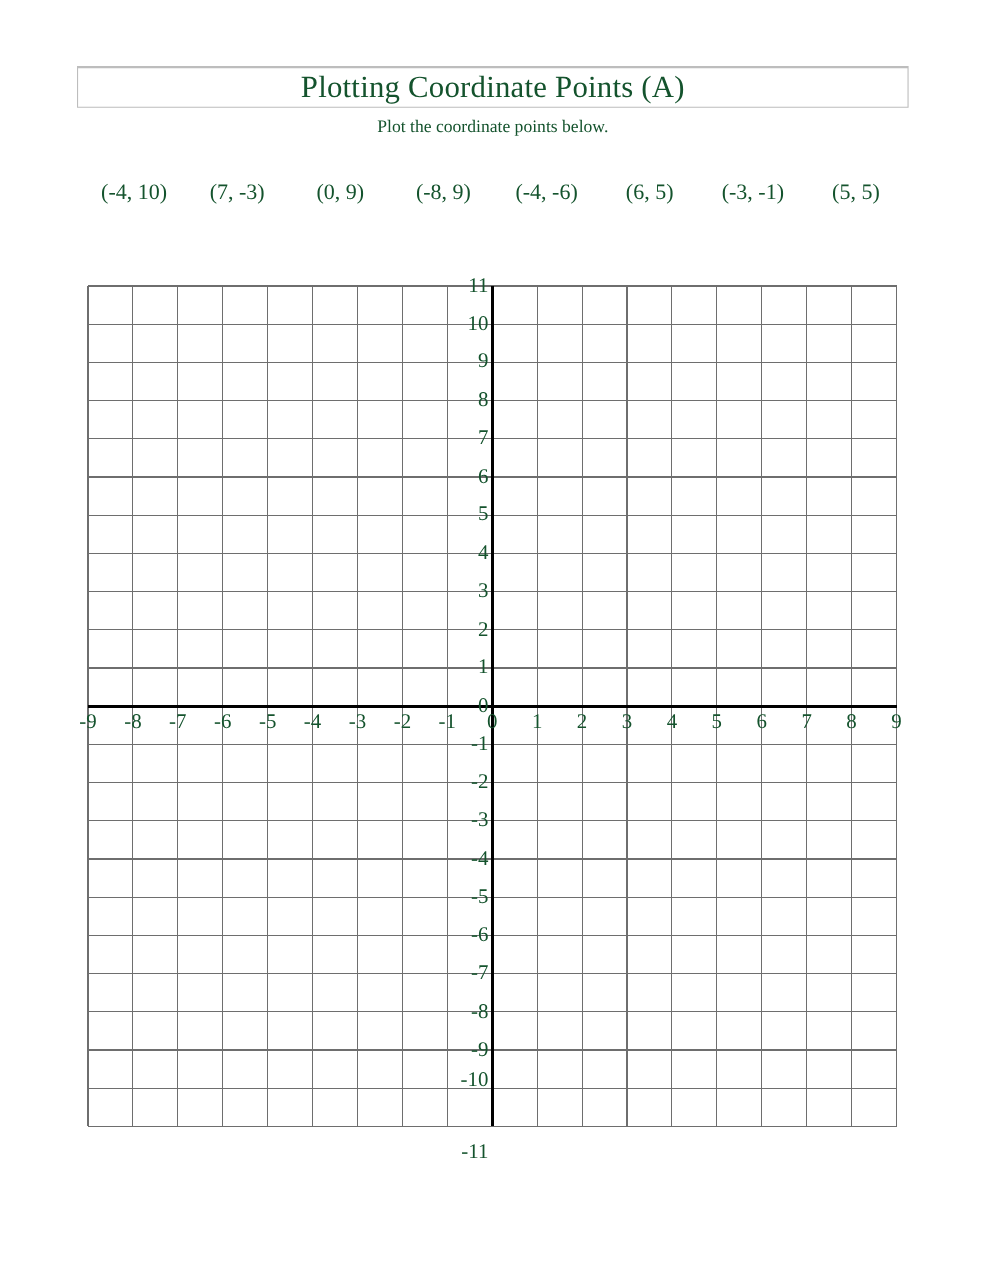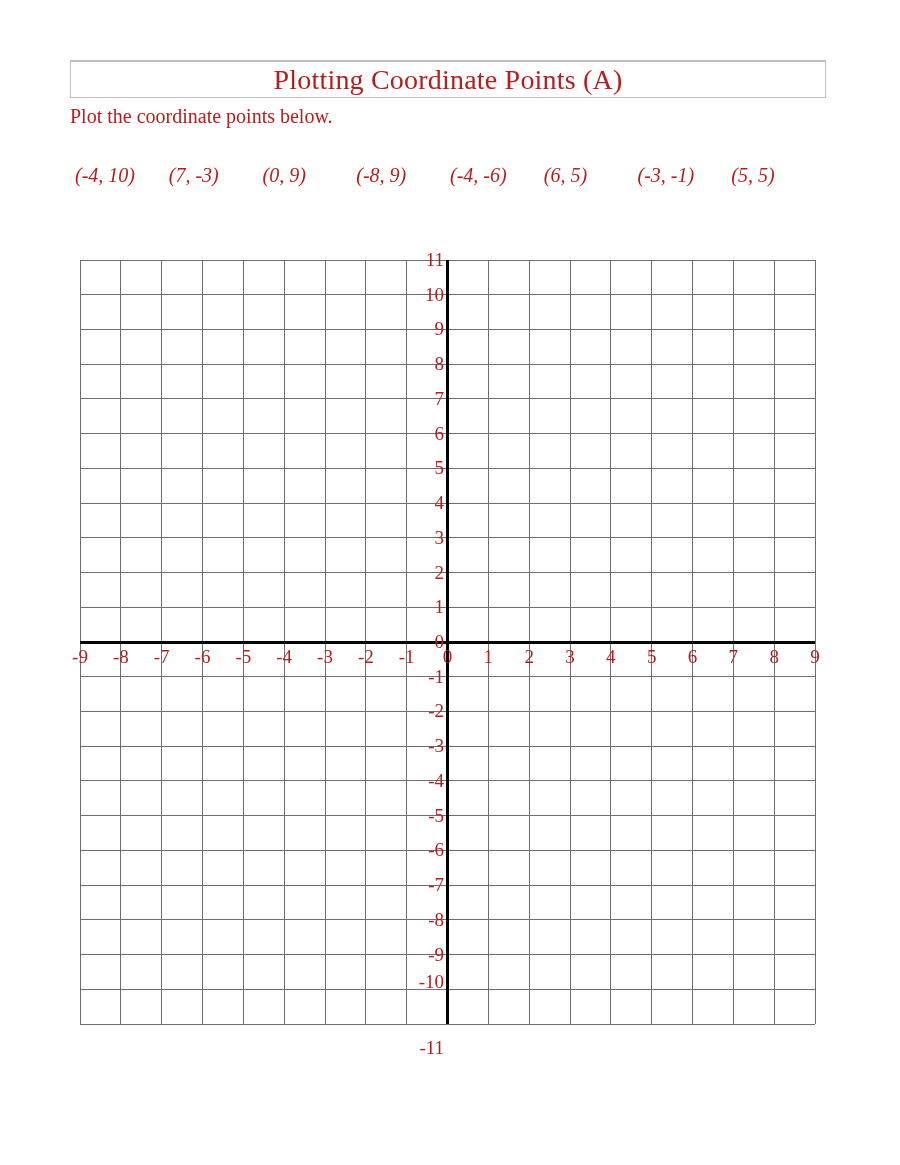--- a/index.html
+++ b/index.html
@@ -1,41 +1,41 @@
 <!DOCTYPE html>
 <html><head>
 <meta charset="utf-8">
 <style>
   html,body{margin:0;padding:0;background:#ffffff;}
   .page{
     position:relative;
     width:900px;height:1165px;
     background:#ffffff;
-    color:#b91c1c;
+    color:#14532d;
     font-family:"Liberation Serif","DejaVu Serif",serif;
     overflow:hidden;
   }
   .title-box{
     position:absolute;left:70px;top:60px;width:756px;height:38px;
     box-sizing:border-box;
     border:1px solid #bdbdbd;border-top-width:2px;
     display:flex;align-items:center;justify-content:center;
     background:#ffffff;
   }
   .title{font-size:28px;letter-spacing:0.2px;}
   .subtitle{
     position:absolute;left:70px;top:103px;width:756px;
-    font-size:20px;line-height:26px;
+    text-align:center;font-size:16px;line-height:26px;
   }
   .points{
     position:absolute;left:75px;top:161px;width:750px;
     font-size:20px;
   }
   .points-row{display:flex;}
-  .pt{flex:1;text-align:left;line-height:28px;white-space:nowrap;font-style:italic;}
+  .pt{flex:1;text-align:center;line-height:28px;white-space:nowrap;}
   .grid-area{position:absolute;left:0;top:0;width:900px;height:1165px;}
   .grid-svg{position:absolute;left:0;top:0;}
   .tick{position:absolute;font-size:19px;line-height:24px;white-space:nowrap;}
   .xtick{transform:translateX(-50%);}
   .ytick{width:80px;text-align:right;transform:translateY(-50%);}
   .footer-box{
     position:absolute;left:70px;top:1068px;width:758px;height:31px;
     box-sizing:border-box;
     border:1px solid #bdbdbd;border-top-width:2px;
     display:flex;align-items:center;justify-content:center;

